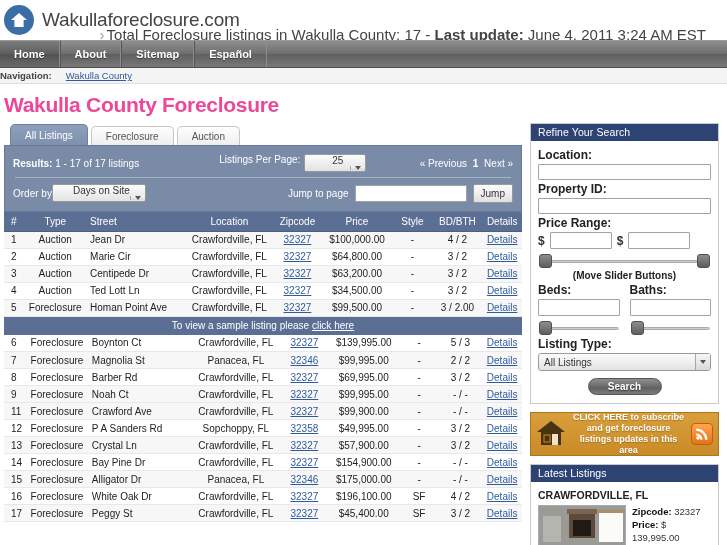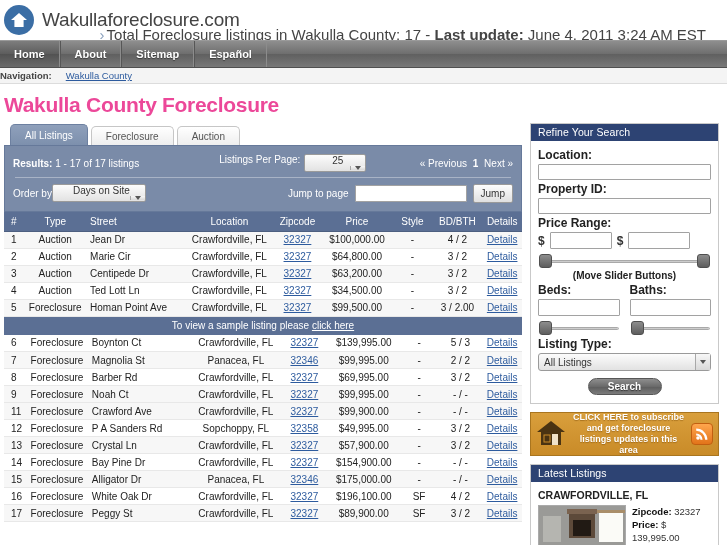--- a/index.html
+++ b/index.html
@@ -687,21 +687,21 @@
             <td class="c-style">SF</td>
             <td class="c-bd">4 / 2</td>
             <td class="c-det"><a href="#">Details</a></td>
           </tr>
           <tr style="background: rgb(247, 247, 247);">
             <td class="c-num">17</td>
             <td class="c-type">Foreclosure</td>
             <td class="c-street">Peggy St</td>
             <td class="c-loc">Crawfordville, FL</td>
             <td class="c-zip"><a href="#">32327</a></td>
-            <td class="c-price">$89,900.00</td>
+            <td class="c-price">$45,400.00</td>
             <td class="c-style">SF</td>
             <td class="c-bd">3 / 2</td>
             <td class="c-det"><a href="#">Details</a></td>
           </tr>
         </tbody>
     </table>
 
   </div>
 
   <div class="side-col">

